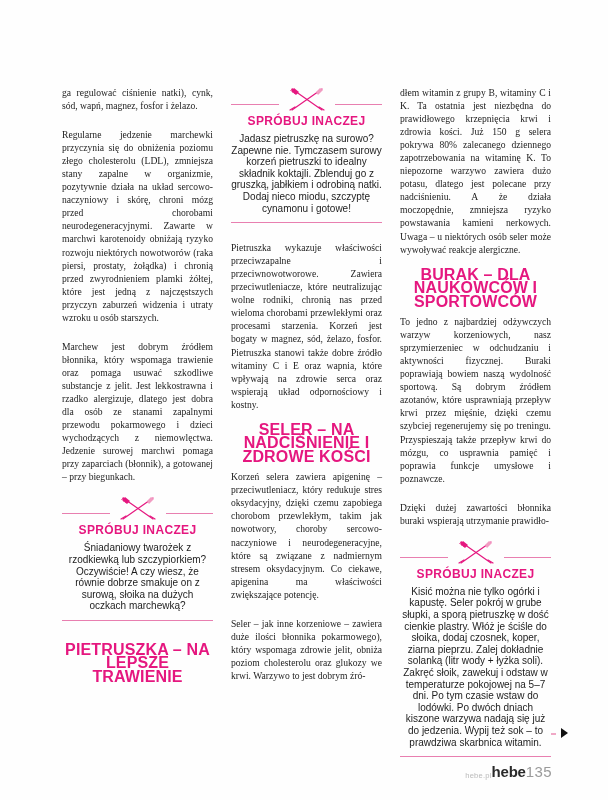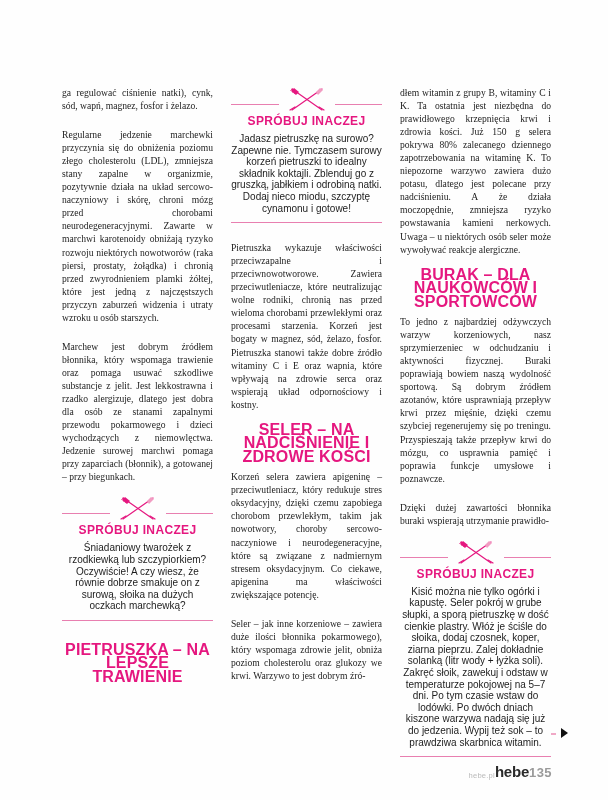--- a/index.html
+++ b/index.html
@@ -130,24 +130,23 @@
     color: #b9b9b9;
     letter-spacing: 0.2px;
   }
   .footer .f-brand {
     font-size: 15px;
     font-weight: 700;
     color: #2a2a2a;
     letter-spacing: -0.2px;
   }
   .footer .f-page {
-    font-size: 13px;
+    font-size: 15px;
     color: #9a9a9a;
     letter-spacing: 0.4px;
-    font-weight: bold;
   }
 
   .next-arrow {
     position: absolute;
     right: 40px;
     bottom: 62px;
     width: 0;
     height: 0;
     border-top: 5px solid transparent;
     border-bottom: 5px solid transparent;

